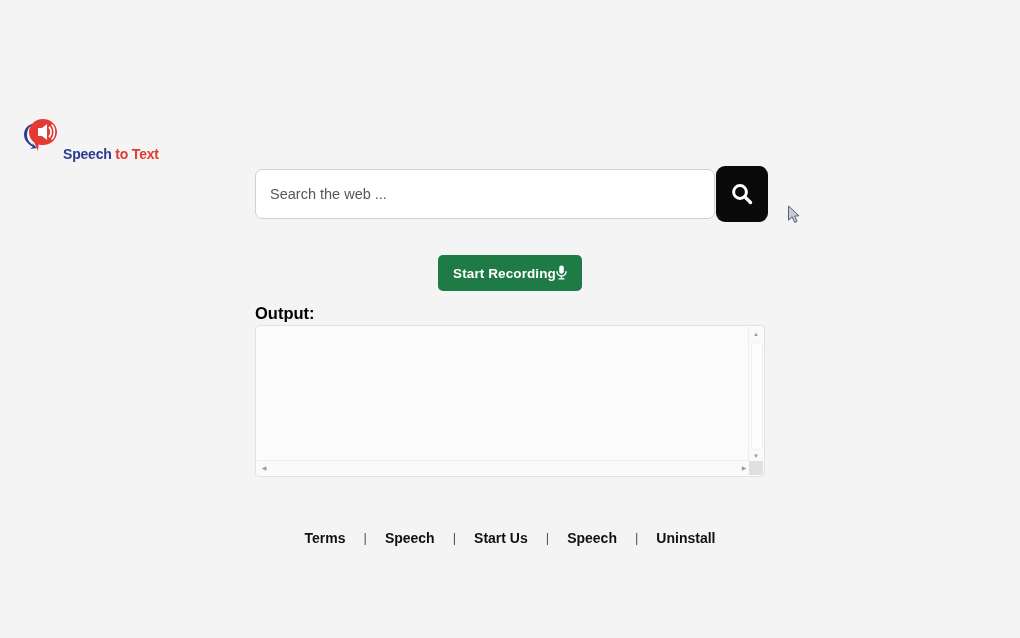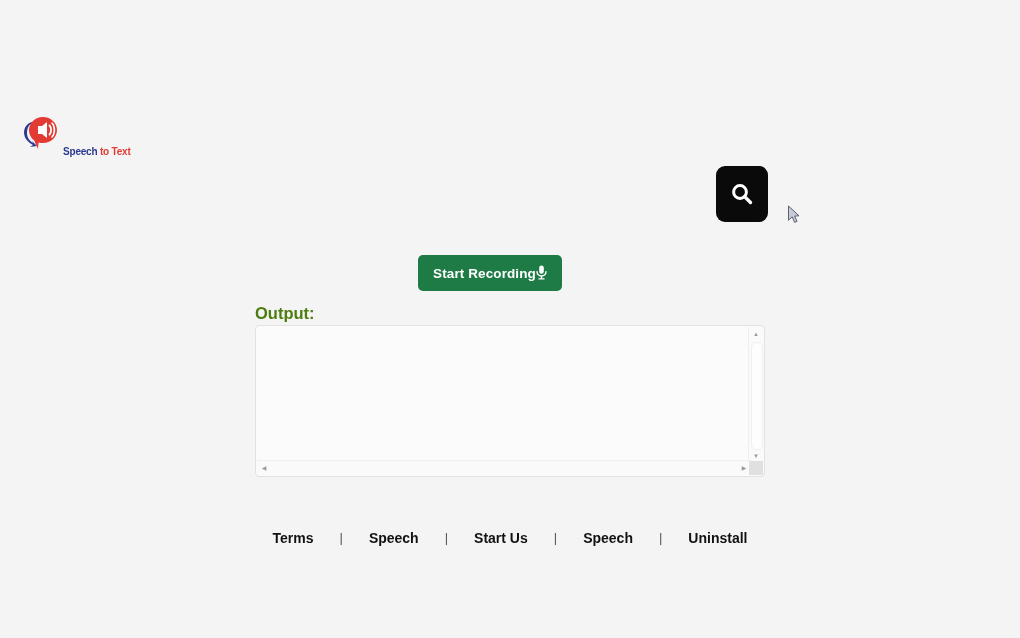--- a/index.html
+++ b/index.html
@@ -23,21 +23,21 @@
     display: flex;
     align-items: center;
     gap: 3px;
   }
   #logo-mark {
     width: 40px;
     height: 38px;
     flex: 0 0 auto;
   }
   #logo-text {
-    font-size: 10px;
+    font-size: 14px;
     font-weight: 700;
     letter-spacing: -0.2px;
     white-space: nowrap;
     margin-top: 40px;
   }
   #logo-text .w-speech { color: #2b3a8f; }
   #logo-text .w-to     { color: #e23b33; }
   #logo-text .w-text   { color: #e23b33; }
 
   
@@ -80,21 +80,21 @@
     display: flex;
     align-items: center;
     justify-content: center;
     padding: 0;
   }
   #search-button svg { display: block; }
 
   
   #record-button {
     position: absolute;
-    left: 418px;
+    left: 438px;
     top: 255px;
     width: 144px;
     height: 36px;
     background: #1e7b46;
     border: none;
     border-radius: 5px;
     color: #ffffff;
     font-family: "Liberation Sans", sans-serif;
     font-size: 13.5px;
     font-weight: 700;
@@ -110,21 +110,21 @@
     line-height: 1;
   }
 
   
   #output-label {
     position: absolute;
     left: 255px;
     top: 304px;
     font-size: 16.5px;
     font-weight: 700;
-    color: #4d7c0f;
+    color: #000000;
   }
   #output-wrap {
     position: absolute;
     left: 255px;
     top: 325px;
     width: 510px;
     height: 152px;
     box-sizing: border-box;
     background: #fbfbfb;
     border: 1px solid #e2e2e2;
@@ -201,21 +201,21 @@
 
   
   #footer {
     position: absolute;
     left: 0;
     top: 530px;
     width: 1020px;
     display: flex;
     align-items: flex-start;
     justify-content: center;
-    gap: 8px;
+    gap: 0px;
   }
   #footer a {
     font-size: 14px;
     font-weight: 700;
     color: #111111;
     text-decoration: none;
     padding: 0 18px;
     white-space: nowrap;
   }
   #footer .sep {
@@ -246,20 +246,21 @@
       <path d="M29.5 12.5 C31.6 14.6, 31.6 19.4, 29.5 21.5" stroke="#ffffff" stroke-width="1.8" fill="none" stroke-linecap="round"></path>
       <path d="M32 10 C35.2 13.2, 35.2 20.8, 32 24" stroke="#ffffff" stroke-width="1.6" fill="none" stroke-linecap="round"></path>
     </svg>
   </span>
   <span id="logo-text">
     <span class="w-speech">Speech</span><span class="w-to"> to </span><span class="w-text">Text</span>
   </span>
 </div>
 
 <div id="search-row">
+  <input id="search-input" type="text" placeholder="Search the web ..." style="">
   <button id="search-button">
     <span>
       <svg width="26" height="26" viewBox="0 0 26 26" aria-hidden="true">
         <circle cx="11" cy="11" r="6.4" fill="none" stroke="#ffffff" stroke-width="3"></circle>
         <line x1="15.6" y1="15.6" x2="21.5" y2="21.5" stroke="#ffffff" stroke-width="3.4" stroke-linecap="round"></line>
       </svg>
     </span>
   </button>
 </div>
 

